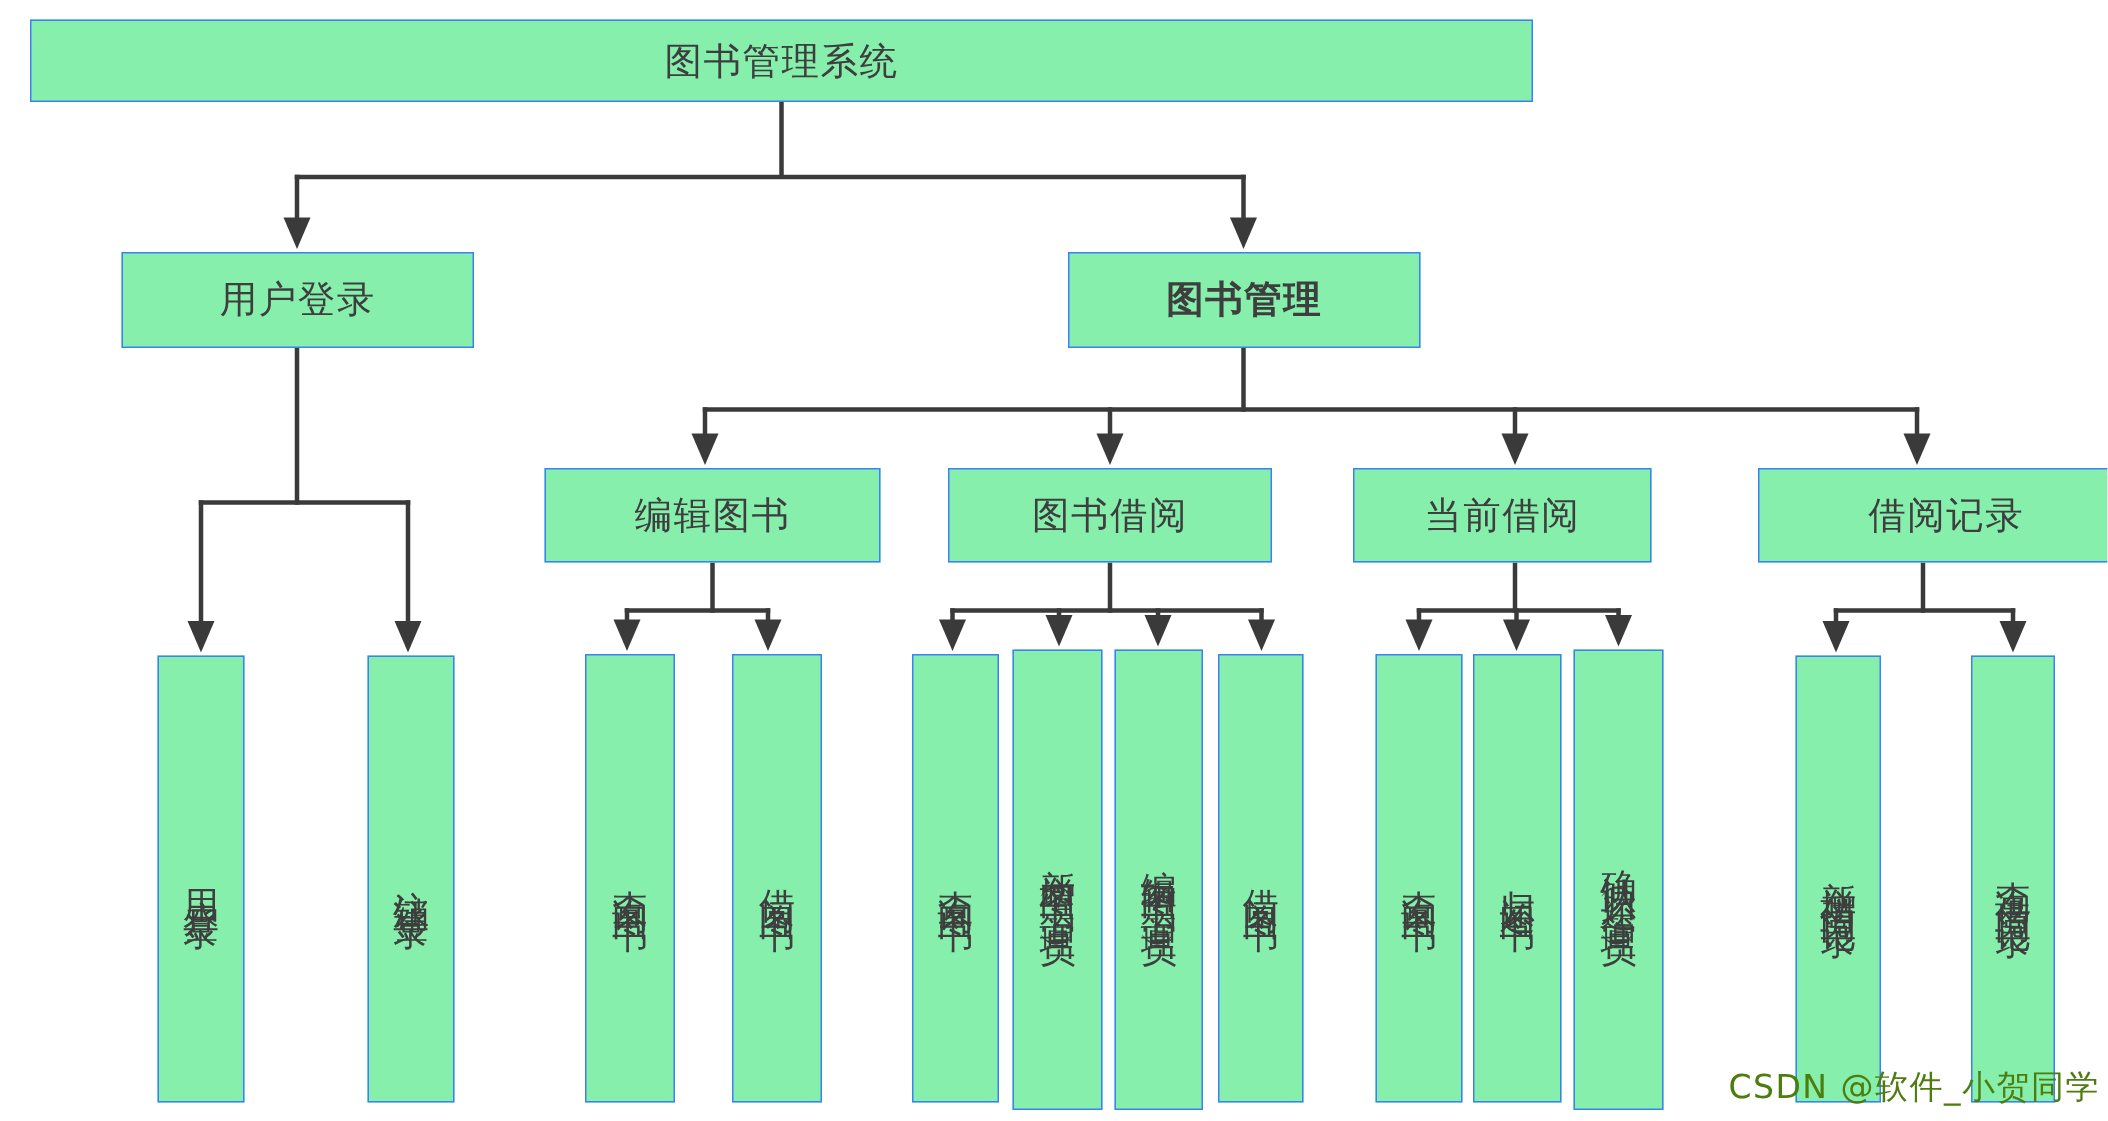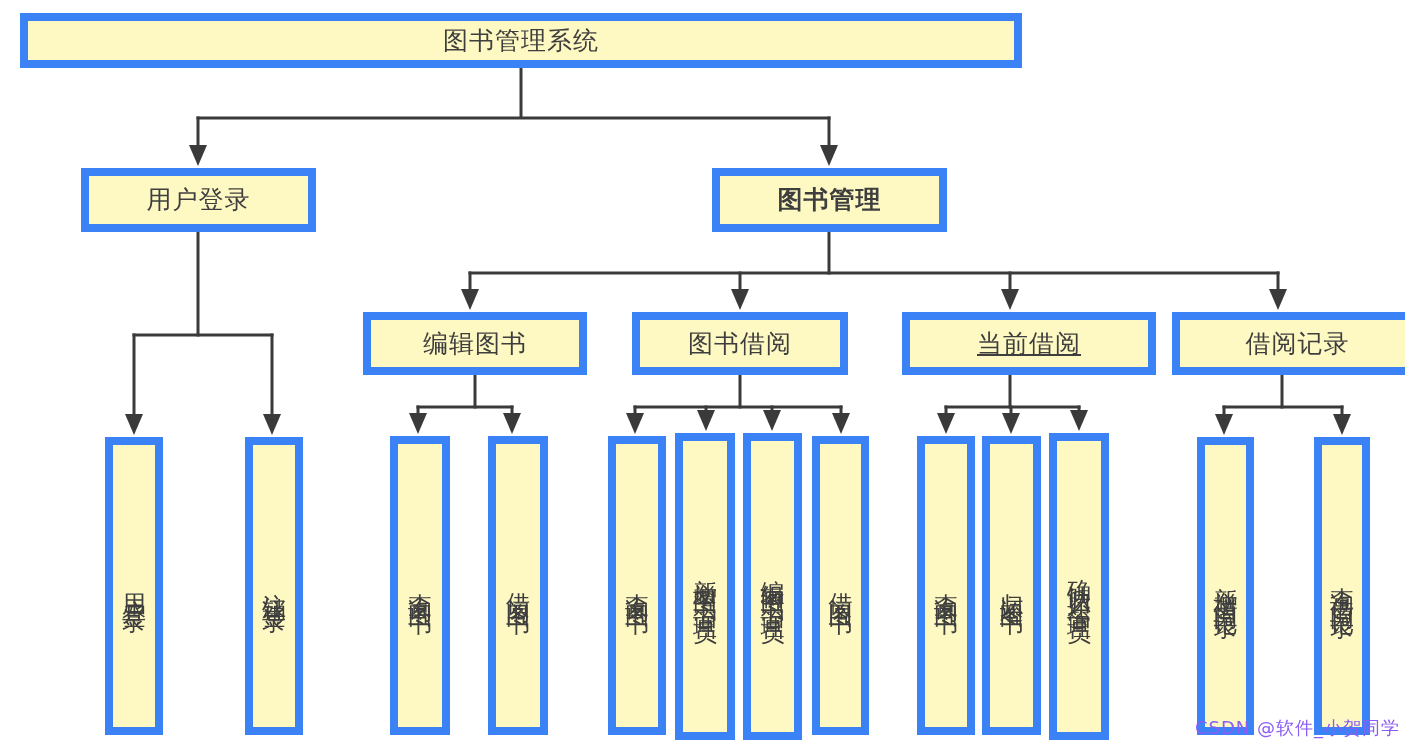--- a/index.html
+++ b/index.html
@@ -10,42 +10,42 @@
     background: #ffffff;
     overflow: hidden;
     font-family: "DejaVu Sans", "Liberation Sans", sans-serif;
   }
   .wires { position: absolute; left: 0; top: 0; }
   .wires * { stroke: #3a3a3a; }
   .wires path.arrow { stroke: none; fill: #3a3a3a; }
   .box {
     position: absolute;
     box-sizing: border-box;
-    background: #fef9c3;
-    border: 8px solid #3b82f6;
+    background: #86efac;
+    border: 1px solid #3b82f6;
     color: #3e3e3e;
     display: flex;
     align-items: center;
     justify-content: center;
     text-align: center;
     line-height: 1.25;
   }
   .box.h { font-size: 25px; letter-spacing: 1px; }
   .box.v {
     writing-mode: vertical-rl;
     font-size: 24px;
     letter-spacing: 6px;
     padding: 6px 0;
   }
   .watermark {
     position: absolute;
     right: 5px;
     bottom: 7px;
-    font-size: 18px;
-    color: #8b5cf6;
+    font-size: 22px;
+    color: #4d7c0f;
     letter-spacing: 1px;
     white-space: nowrap;
     z-index: 10;
     text-align: center;
   }
 </style>
 </head>
 <body>
 
 <div class="stage">
@@ -112,21 +112,21 @@
     <path class="arrow" d="M1333,414 L1351,414 L1342,435 Z"></path>
   </svg>
 
   <div class="box h" style="left:20px; top:13px; width:1002px; height:55px;">图书管理系统</div>
 
   <div class="box h" style="left:81px; top:168px; width:235px; height:64px;">用户登录</div>
   <div class="box h" style="left:712px; top:168px; width:235px; height:64px;font-weight:bold;">图书管理</div>
 
   <div class="box h" style="left:363px; top:312px; width:224px; height:63px;">编辑图书</div>
   <div class="box h" style="left:632px; top:312px; width:216px; height:63px;text-align:center;">图书借阅</div>
-  <div class="box h" style="left:902px; top:312px; width:254px; height:63px;text-decoration:underline;">当前借阅</div>
+  <div class="box h" style="left:902px; top:312px; width:199px; height:63px;">当前借阅</div>
   <div class="box h" style="left:1172px; top:312px; width:251px; height:63px;">借阅记录</div>
 
   <div class="box v" style="left:105px; top:437px; width:58px; height:298px;">用户登录</div>
   <div class="box v" style="left:245px; top:437px; width:58px; height:298px;">注销登录</div>
 
   <div class="box v" style="left:390px; top:436px; width:60px; height:299px;">查询图书</div>
   <div class="box v" style="left:488px; top:436px; width:60px; height:299px;">借阅图书</div>
 
   <div class="box v" style="left:608px; top:436px; width:58px; height:299px;">查询图书</div>
   <div class="box v" style="left:675px; top:433px; width:60px; height:307px;">新增图书（管理员）</div>

